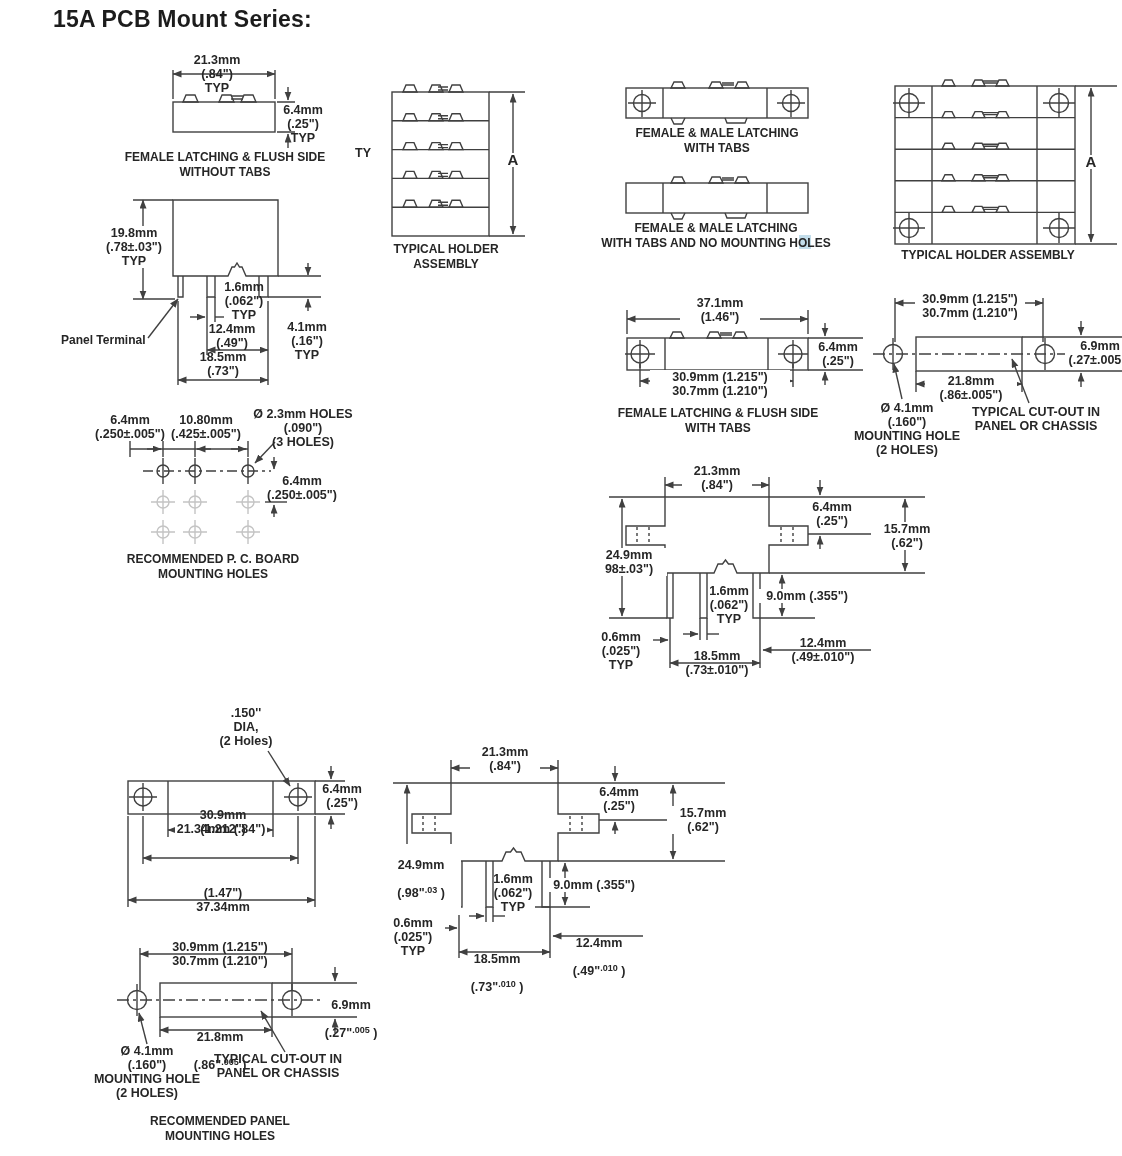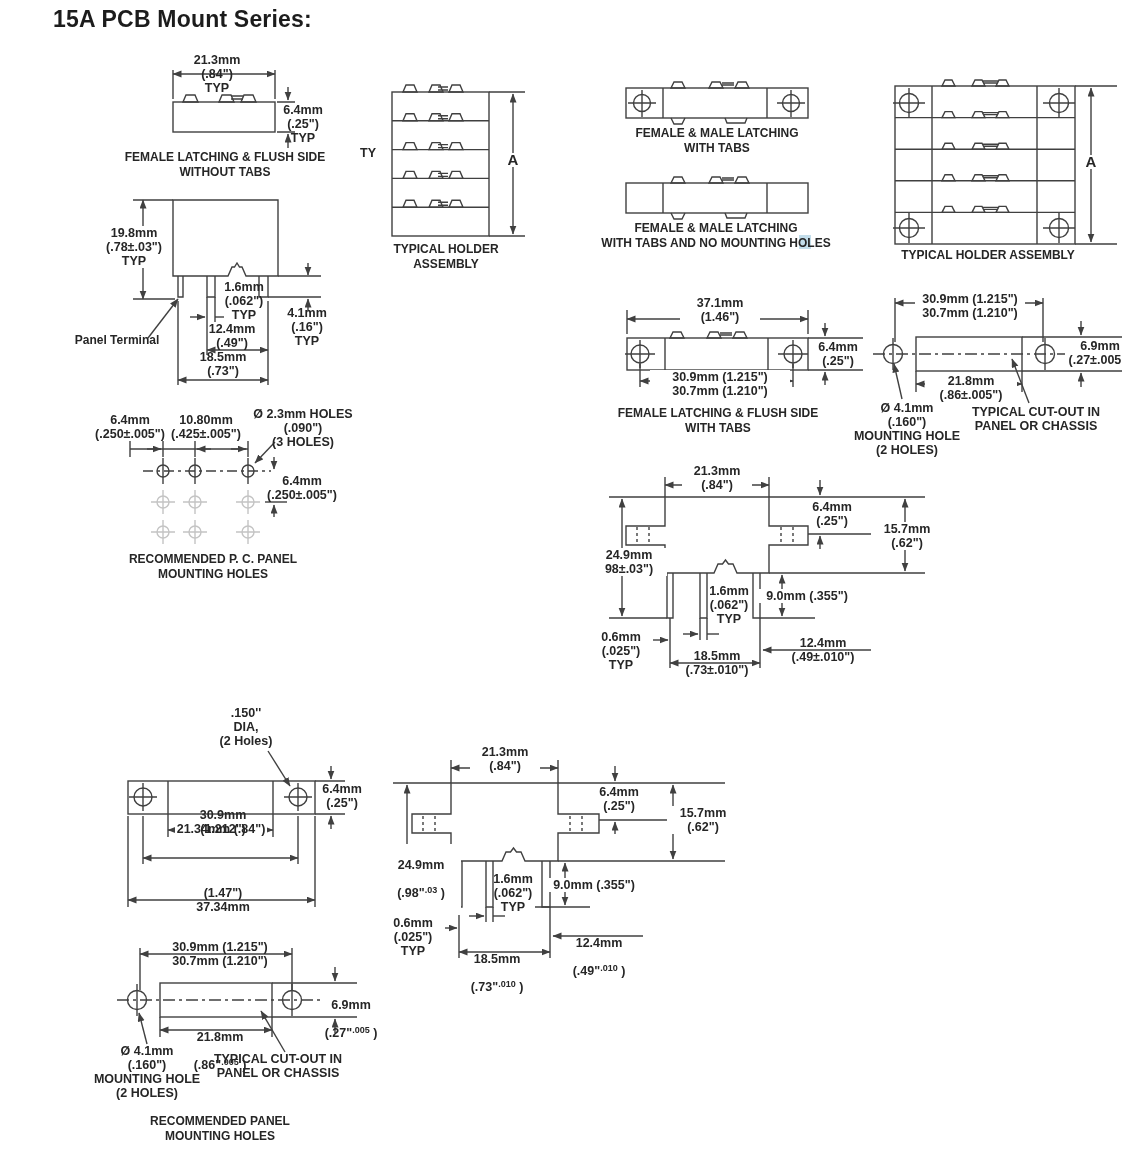--- a/index.html
+++ b/index.html
@@ -3,21 +3,21 @@
 <meta charset="utf-8">
 <style>
   html,body{margin:0;padding:0;background:#fff;}
   .page{position:relative;width:1122px;height:1156px;background:#fff;
         font-family:"Liberation Sans",sans-serif;overflow:hidden;color:#2b2b2b;margin-left:25px;}
   .page svg{position:absolute;left:0;top:0;}
   .heading{position:absolute;font-size:23px;font-weight:700;color:#1c1c1c;white-space:nowrap;letter-spacing:.2px;}
   .lbl{position:absolute;font-size:12.5px;line-height:14px;font-weight:600;color:#262626;
        text-align:center;white-space:pre-line;}
   .fs13{font-size:12px;line-height:15px;}
-  .la{text-align:center;}
+  .la{text-align:left;}
   .bg{background:#ffffff;}
   .sup{font-size:9px;position:relative;top:-4px;}
   .hl{position:absolute;background:#b9d7e6;opacity:.85;}
 </style>
 </head>
 <body>
 
 <div class="page">
 
 <svg width="1122" height="1156" viewBox="0 0 1122 1156" stroke="#404040" stroke-width="1.4" fill="none">
@@ -266,38 +266,38 @@
 WITHOUT TABS</div>
 <div class="lbl la" style="left:330px;top:146px;width:26px">TY</div>
 <div class="lbl fs13" style="left:335px;top:242px;width:172px">TYPICAL HOLDER ASSEMBLY</div>
 <div class="lbl bg" style="left:479px;top:153px;width:18px;font-size:15px">A</div>
 <div class="lbl bg" style="left:72px;top:226px;width:74px">19.8mm
 (.78±.03")
 TYP</div>
 <div class="lbl" style="left:190px;top:280px;width:58px">1.6mm
 (.062")
 TYP</div>
-<div class="lbl" style="left:250px;top:306px;width:64px">4.1mm
+<div class="lbl" style="left:250px;top:320px;width:64px">4.1mm
 (.16")
 TYP</div>
 <div class="lbl" style="left:172px;top:322px;width:70px">12.4mm
 (.49")</div>
 <div class="lbl" style="left:158px;top:350px;width:80px">18.5mm
 (.73")</div>
 <div class="lbl la fs13" style="left:36px;top:333px;width:112px">Panel Terminal</div>
 <div class="lbl" style="left:57px;top:413px;width:96px">6.4mm
 (.250±.005")</div>
 <div class="lbl" style="left:132px;top:413px;width:98px">10.80mm
 (.425±.005")</div>
 <div class="lbl" style="left:226px;top:407px;width:104px">Ø 2.3mm HOLES
 (.090")
 (3 HOLES)</div>
 <div class="lbl" style="left:228px;top:474px;width:98px">6.4mm
 (.250±.005")</div>
-<div class="lbl fs13" style="left:88px;top:552px;width:200px">RECOMMENDED P. C. PANEL
+<div class="lbl fs13" style="left:88px;top:552px;width:200px">RECOMMENDED P. C. BOARD
 MOUNTING HOLES</div>
 
 <div class="lbl fs13" style="left:592px;top:126px;width:200px">FEMALE &amp; MALE LATCHING
 WITH TABS</div>
 <div class="lbl fs13" style="left:560px;top:221px;width:262px">FEMALE &amp; MALE LATCHING
 WITH TABS AND NO MOUNTING HOLES</div>
 <div class="lbl fs13" style="left:868px;top:248px;width:190px">TYPICAL HOLDER ASSEMBLY</div>
 <div class="lbl bg" style="left:1057px;top:155px;width:18px;font-size:15px">A</div>
 <div class="lbl bg" style="left:655px;top:296px;width:80px">37.1mm
 (1.46")</div>

